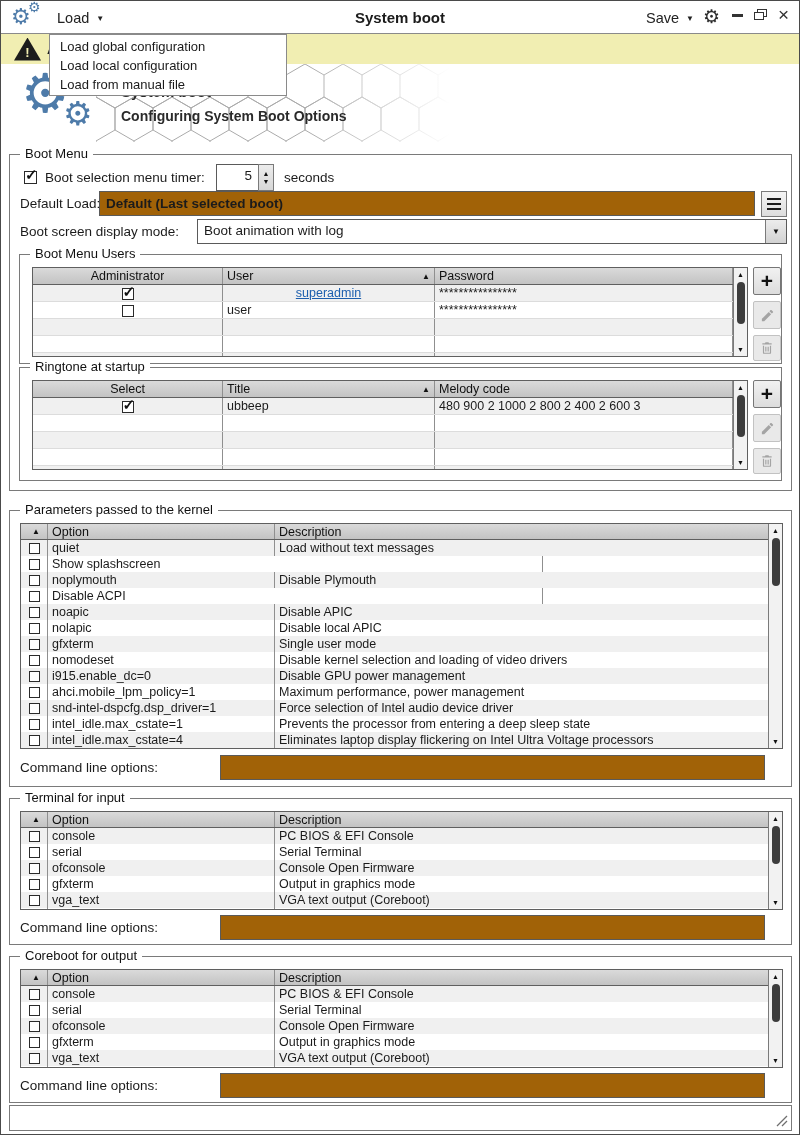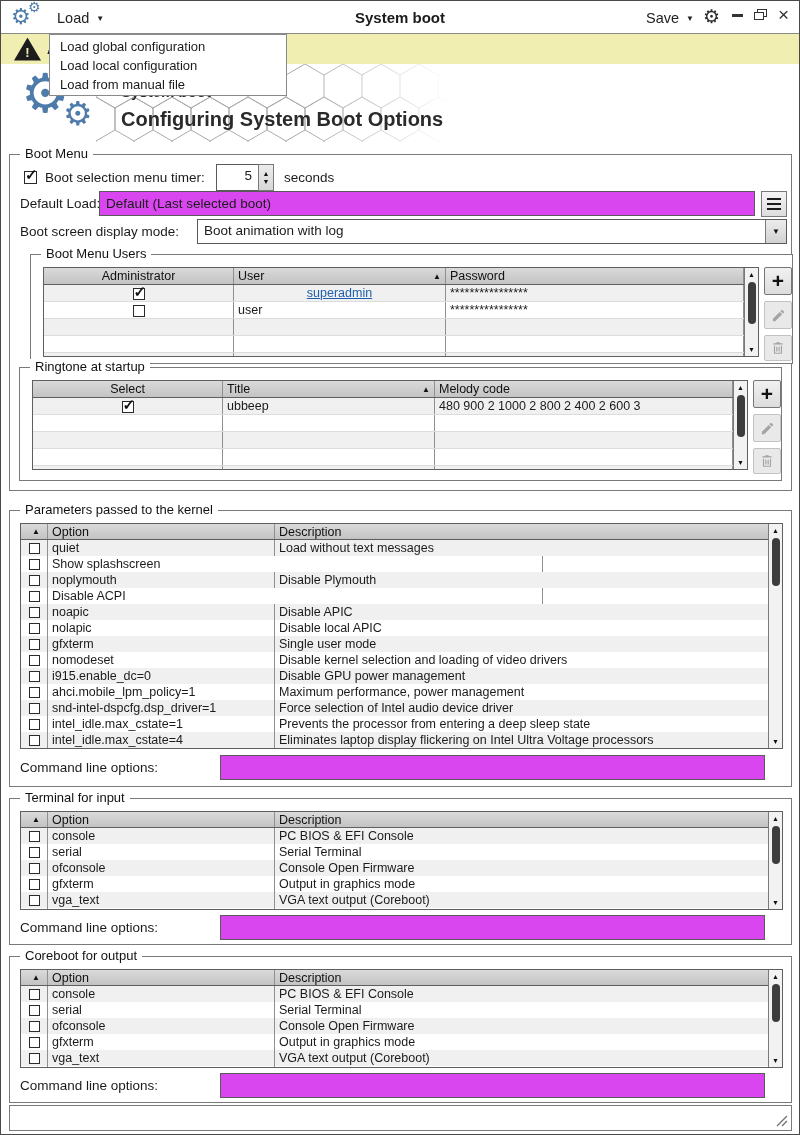--- a/index.html
+++ b/index.html
@@ -39,40 +39,40 @@
 
   
   .header{ position:absolute; left:0; top:63px; width:100%; height:78px; background:#fff; overflow:hidden; }
   .hexwrap{ position:absolute; left:95px; top:0; width:380px; height:78px; }
   .hexfade{ position:absolute; left:95px; top:0; width:380px; height:78px;
             background:linear-gradient(90deg, rgba(255,255,255,0) 55%, #ffffff 93%); }
   .gears-logo{ position:absolute; left:20px; top:4px; width:100px; height:74px; color:#4e7ba9; }
   .gears-logo .g1{ position:absolute; left:0; top:-6px; font-size:54px; }
   .gears-logo .g2{ position:absolute; left:42px; top:26px; font-size:33px; }
   .hdr-title{ position:absolute; left:120px; top:19px; font-size:15px; font-weight:bold; color:#2a2a2a; }
-  .hdr-sub{ position:absolute; left:120px; top:44px; font-size:20px; font-weight:bold; color:#2a2a2a; }
+  .hdr-sub{ position:absolute; left:120px; top:44px; font-size:14px; font-weight:bold; color:#2a2a2a; }
 
   
   .dropdown{ position:absolute; left:48px; top:33px; width:238px; height:62px; background:#fff;
              border:1px solid #8a8a8a; z-index:60; padding:2px 0; }
   .dropdown .mi{ height:19px; line-height:19px; padding-left:10px; font-size:13px; color:#1b1b1b; white-space:nowrap; }
 
   
   .fieldset{ position:absolute; left:8px; width:783px; border:1px solid #7a7a7a; background:#fff; }
   .group{ position:absolute; border:1px solid #7a7a7a; background:#fff; }
   .legend{ position:absolute; top:-9px; left:10px; background:#fff; padding:0 5px; font-size:13px;
            color:#111; white-space:nowrap; }
   .lbl{ position:absolute; font-size:13.5px; color:#1b1b1b; white-space:nowrap; }
 
   
   .cb{ position:relative; display:inline-block; width:13px; height:13px; border:1.4px solid #2a2a2a;
        background:#fff; vertical-align:middle; }
   .cb .mk{ position:absolute; left:0px; top:-6px; font-size:15px; font-weight:bold; color:#111; }
-  .tbox{ position:absolute; border:1px solid #5a5a5a; background:#d946ef; font-size:13.5px;
-         font-family:"Liberation Sans",sans-serif; padding:0 6px; color:#1b1b1b; }
+  .tbox{ position:absolute; border:1px solid #5a5a5a; background:#a16207; font-size:13.5px;
+         font-family:"Liberation Sans",sans-serif; padding:0 6px; color:#1b1b1b;font-weight:bold; }
   .spin-box{ position:absolute; border:1px solid #5a5a5a; background:#fff; text-align:right;
              font-size:13.5px; padding:3px 6px 0 0; }
   .spin-btn{ position:absolute; background:linear-gradient(#ececec,#d7d7d7); border:1px solid #7a7a7a;
              display:flex; flex-direction:column; align-items:center; justify-content:center; gap:1px; }
   .spin-btn span{ font-size:7px; line-height:7px; color:#111; }
   .combo{ position:absolute; border:1px solid #5a5a5a; background:#fff; }
   .combo .cval{ position:absolute; left:6px; top:3px; font-size:13.5px; color:#1b1b1b; white-space:nowrap; }
   .combo .cbtn{ position:absolute; right:0; top:0; bottom:0; width:21px; background:linear-gradient(#ececec,#d2d2d2);
                 border-left:1px solid #7a7a7a; display:flex; align-items:center; justify-content:center; }
   .combo .cbtn span{ font-size:8px; color:#111; }
@@ -198,21 +198,21 @@
   </div>
 
   <span class="lbl" style="left:10px; top:69px;">Boot screen display mode:</span>
   <div class="combo" style="left:187px; top:64px; width:590px; height:25px;">
     <span class="cval">Boot animation with log</span>
     <span class="cbtn">
       <span>▼</span>
     </span>
   </div>
 
-  <div class="group" style="left:20px; top:99px; width:763px; height:110px;">
+  <div class="group" style="left:9px; top:99px; width:763px; height:110px;">
     <span class="legend">Boot Menu Users</span>
     <div class="tbl hline" id="users-table" style="left:12px; top:12px; width:716px; height:90px;">
         <div class="hdr" style="height: 17px;">
           <div class="hcell center" style="width: 190px;">
             <span class="hlabel">Administrator</span>
           </div>
           <div class="hcell" style="width: 212px;">
             <span class="hlabel">User</span>
             <span class="sort">▲</span>
           </div>

